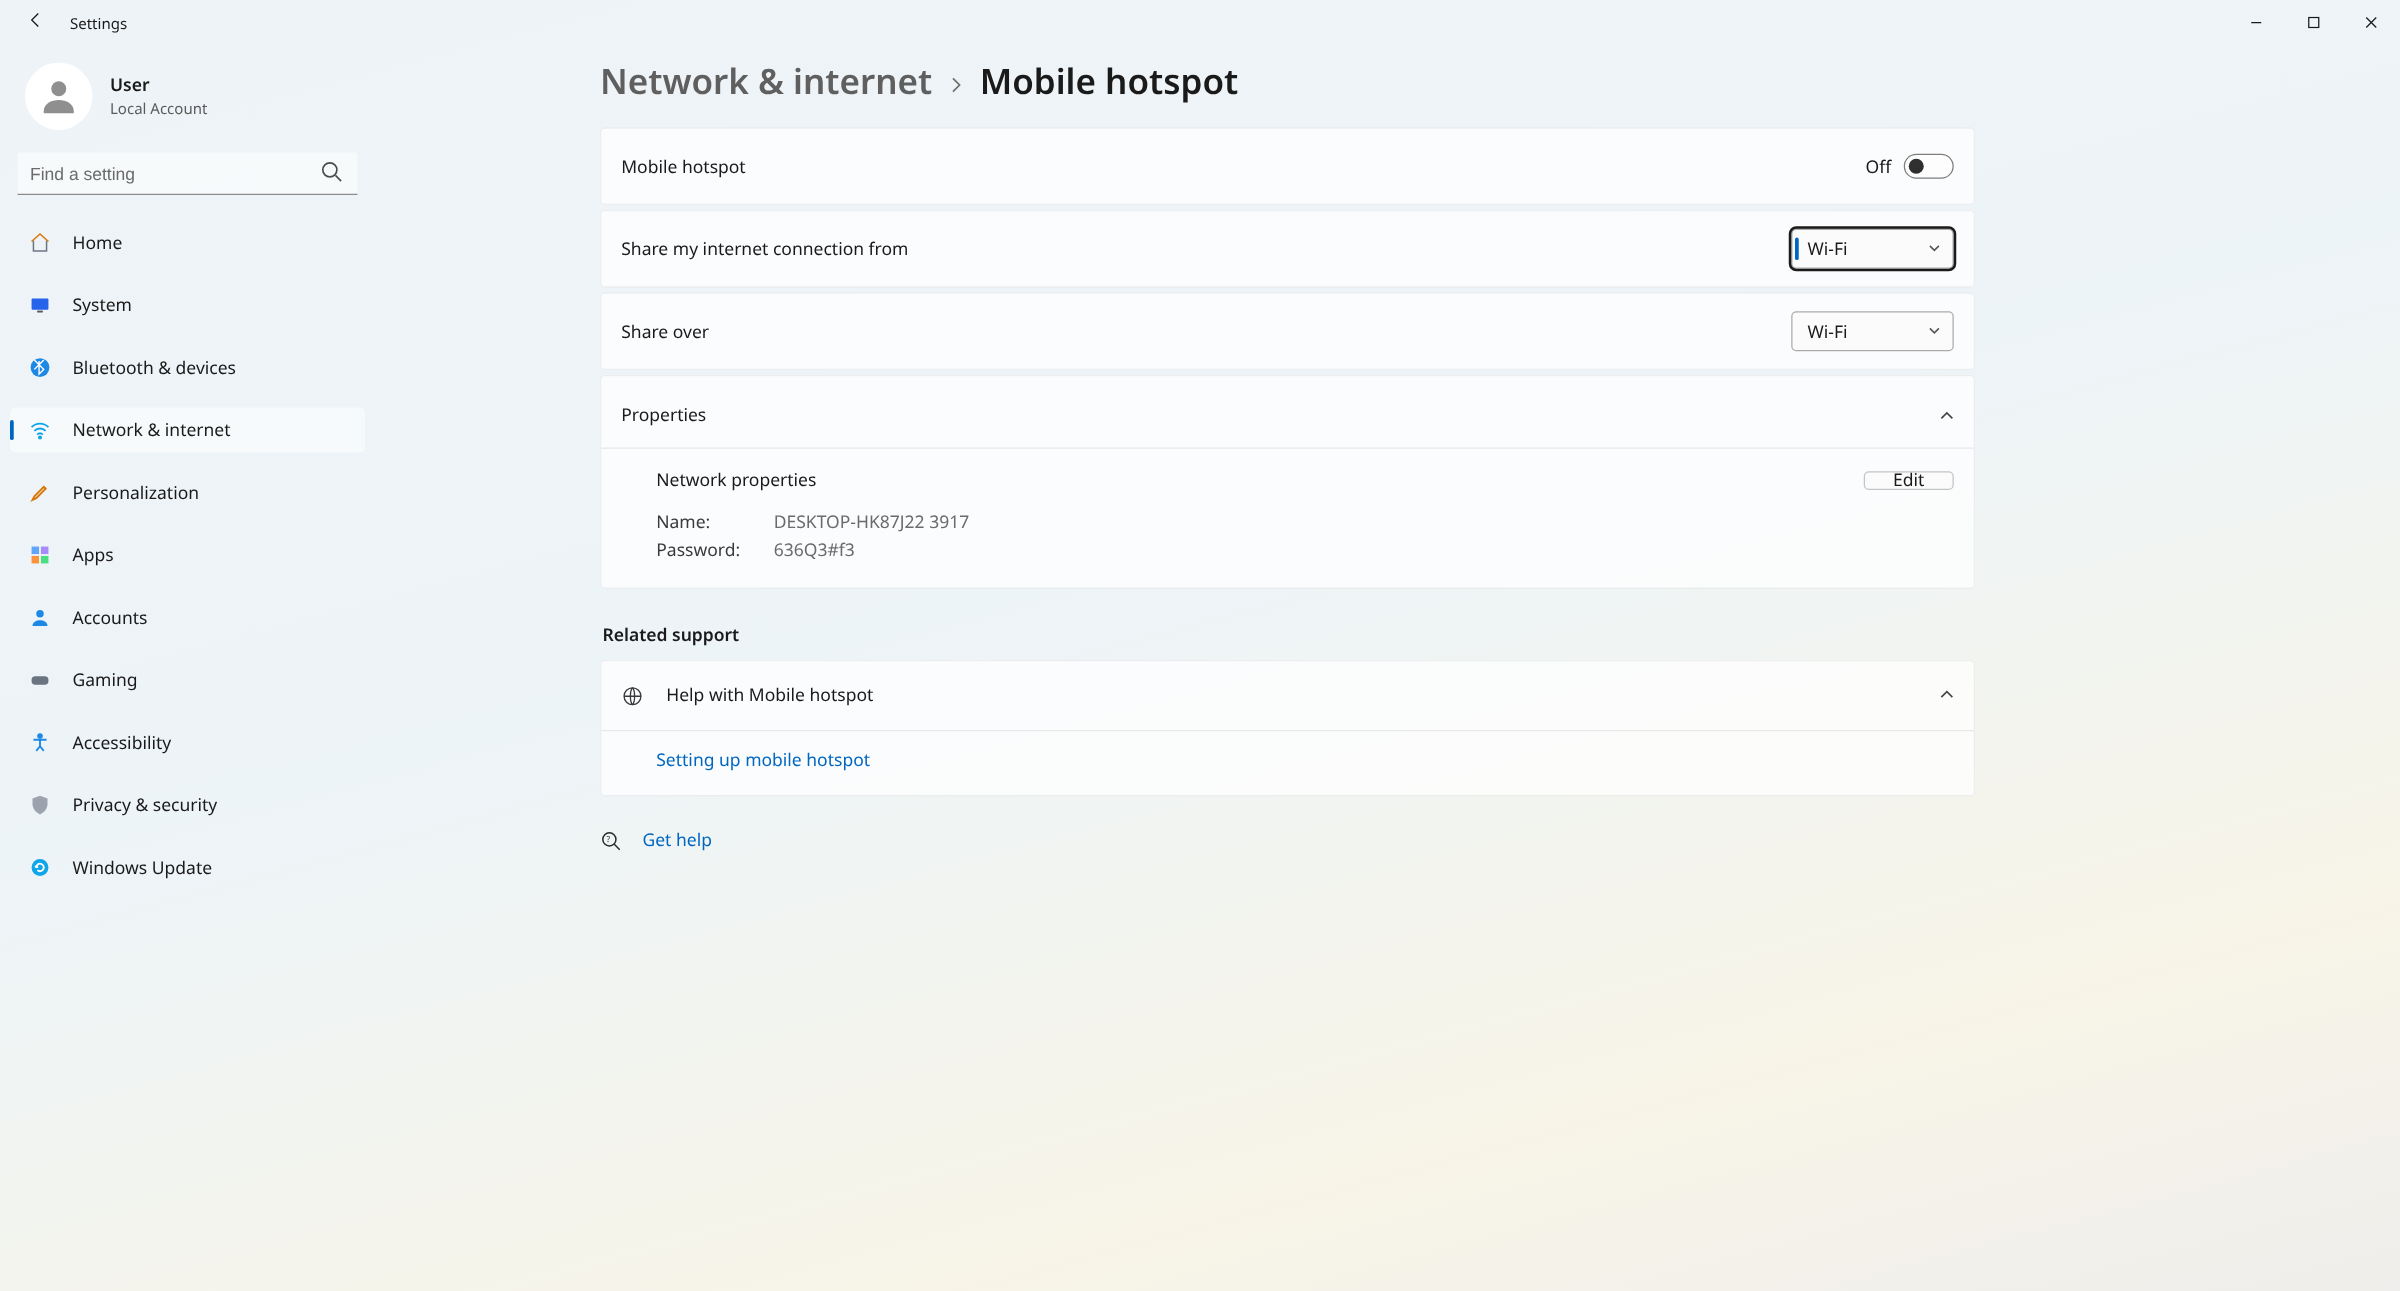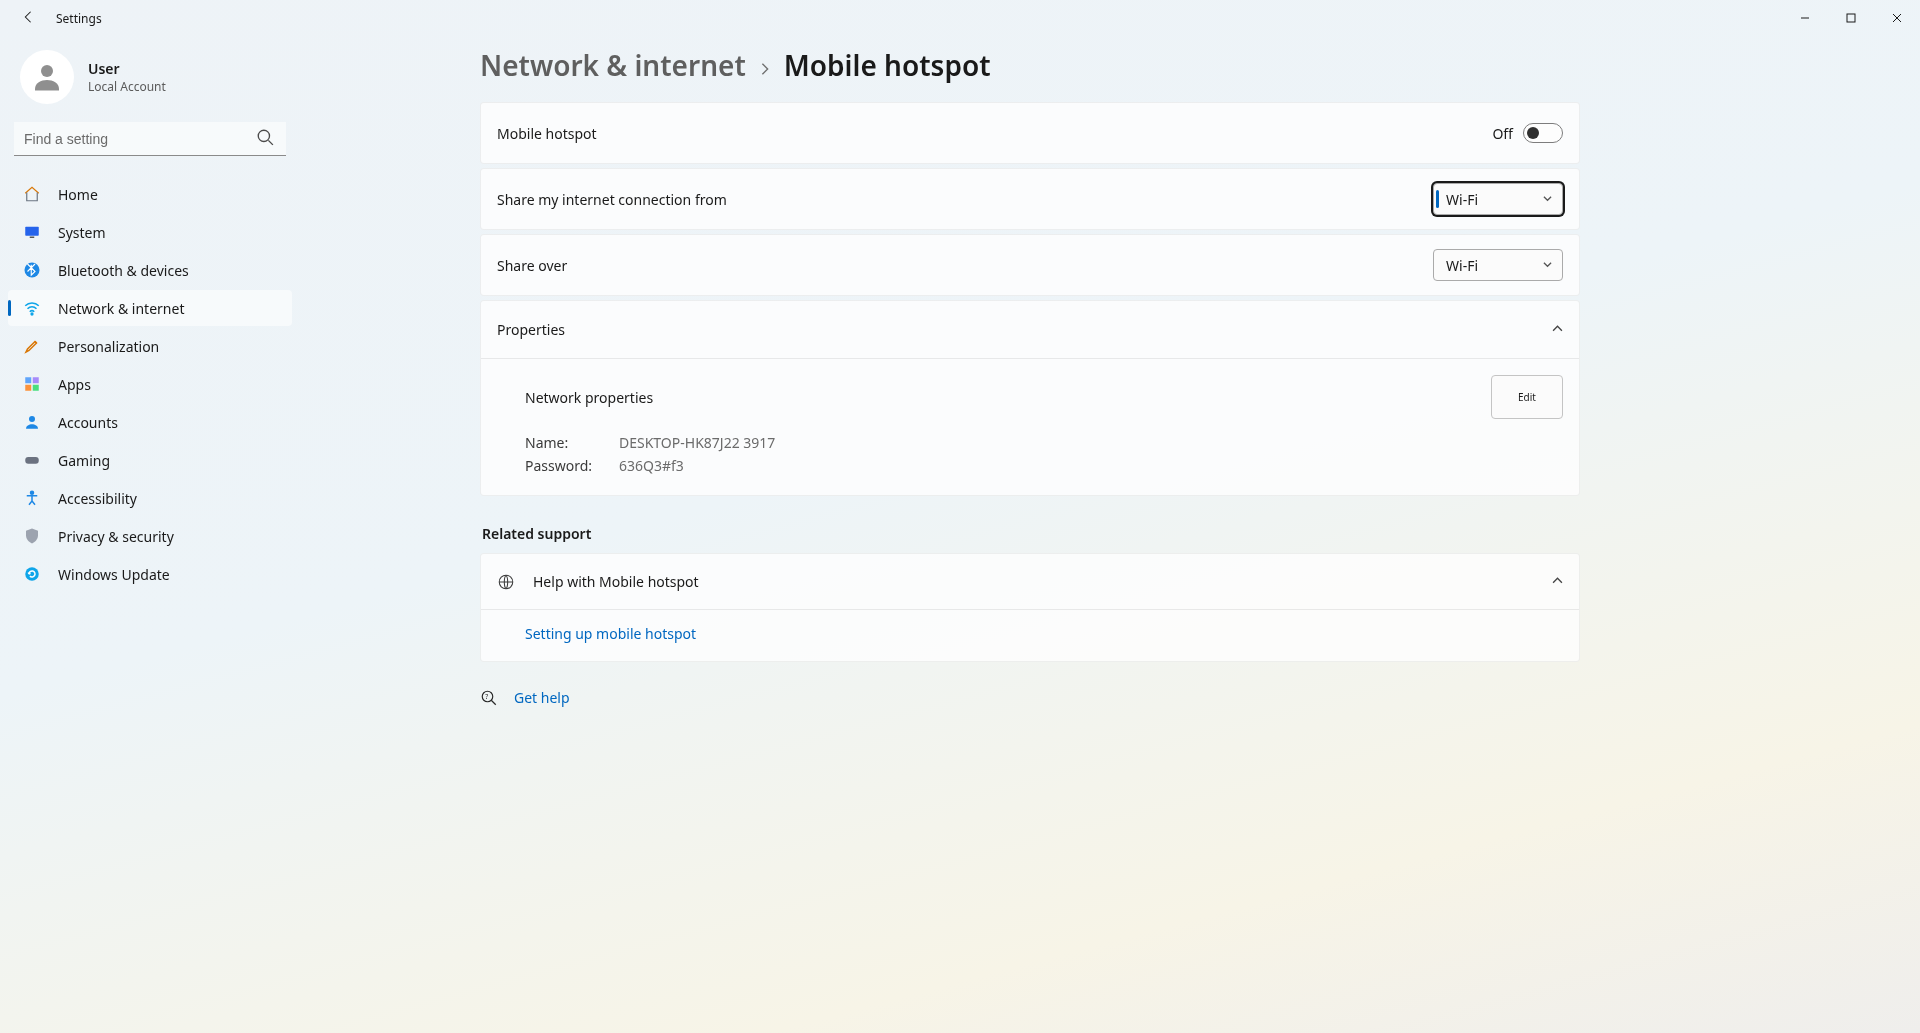--- a/index.html
+++ b/index.html
@@ -52,21 +52,21 @@
 .profile .sub { font-size: 12px; color: #5b5b5b; }
 .search-wrap { position: relative; margin: 0 6px 16px 6px; }
 .search-wrap input {
   width: 100%; height: 34px; border: none; border-bottom: 1px solid #8a8a8a;
   background: rgba(255,255,255,0.55); padding: 0 36px 0 10px;
   font-size: 14px; color: #5b5b5b;
 }
 .search-wrap input::placeholder { color: #6b6b6b; }
 .search-wrap .sicon { position: absolute; right: 12px; top: 50%; transform: translateY(-50%); color: #4b4b4b; font-size: 13px; }
 
-.nav { display: flex; flex-direction: column; gap: 2px; margin-top: 4px; }
+.nav { display: flex; flex-direction: column; gap: 14px; margin-top: 4px; }
 .nav-item {
   display: flex; align-items: center; height: 36px;
   padding-left: 12px; border-radius: 4px; position: relative;
   font-size: 14px; color: #1a1a1a; cursor: default;
 }
 .nav-item .nicon { width: 24px; margin-right: 14px; display: inline-flex; align-items: center; justify-content: center; }
 .nav-item.active { background: rgba(255,255,255,0.55); }
 .nav-item.active::before {
   content: ""; position: absolute; left: 0; top: 10px; bottom: 10px;
   width: 3px; background: #0067c0; border-radius: 2px;
@@ -106,29 +106,29 @@
   font-size: 14px; position: relative;
 }
 .select .chev { position: absolute; right: 10px; top: 50%; transform: translateY(-50%); font-size: 10px; color: #555; }
 .select.focused { box-shadow: 0 0 0 2px #1a1a1a; }
 .select.focused::before {
   content: ""; position: absolute; left: 2px; top: 6px; bottom: 6px;
   width: 3px; background: #0067c0; border-radius: 2px;
 }
 
 .expander-head {
-  display: flex; align-items: center; min-height: 58px; padding: 5px 16px;
+  display: flex; align-items: flex-end; min-height: 58px; padding: 16px 16px;
   border-bottom: 1px solid rgba(0,0,0,0.08);
 }
 .expander-head .chev { margin-left: auto; font-size: 12px; color: #444; }
 .expander-body { padding: 16px 16px 20px 44px; }
 .body-top { display: flex; align-items: center; margin-bottom: 14px; }
 .edit-btn {
-  margin-left: auto; width: 72px; height: 44px; border: 1px solid #c4c4c4; border-radius: 4px;
-  background: #fbfbfb; display: flex; align-items: center; justify-content: center; font-size: 10px;
+  margin-left: auto; width: 72px; height: 15px; border: 1px solid #c4c4c4; border-radius: 4px;
+  background: #fbfbfb; display: flex; align-items: center; justify-content: center; font-size: 14px;
 }
 .kv { display: flex; gap: 24px; font-size: 14px; margin-top: 4px; }
 .kv .k { color: #3a3a3a; min-width: 70px; }
 .kv .v { color: #6b6b6b; }
 
 .section-title { font-size: 14px; font-weight: 600; margin: 28px 0 10px 2px; color: #1a1a1a; }
 
 .help-head { display: flex; align-items: center; min-height: 56px; padding: 0 16px; border-bottom: 1px solid rgba(0,0,0,0.08); justify-content: flex-end; }
 .help-head .hicon { width: 20px; margin-right: 16px; display: inline-flex; }
 .help-head .chev { margin-left: auto; font-size: 12px; color: #444; }

